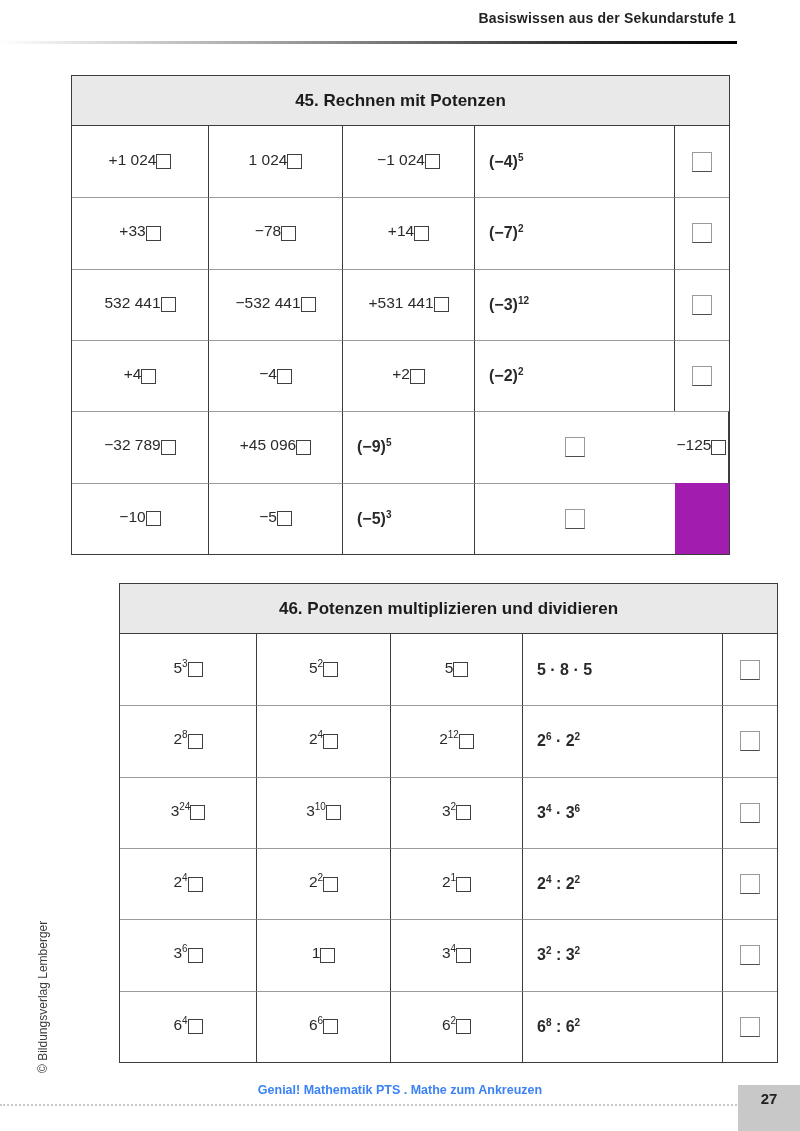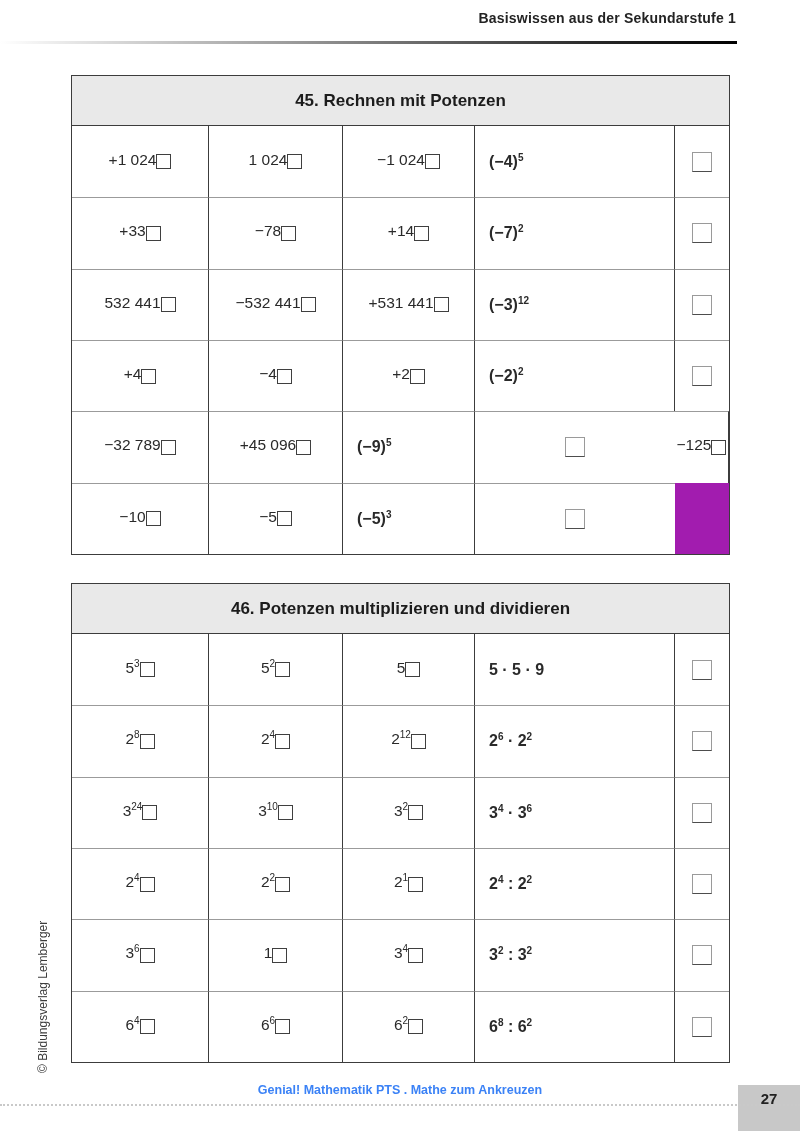--- a/index.html
+++ b/index.html
@@ -20,21 +20,21 @@
 
   
   .sheet-table {
     position:absolute; left:71px; width:657px; height:478px;
     border:1.5px solid #3c3c3c; background:#a21caf;
     display:grid;
     grid-template-columns:137px 134px 132px 200px 1fr;
     grid-template-rows:50px repeat(6, 1fr);
   }
   .table-45 { top:75px; }
-  .table-46 { top:583px; }
+  .table-46 { top:583px;margin-left:48px; }
 
   .t-header {
     grid-column:1 / -1;
     background:#e9e9e9;
     border-bottom:1px solid #3c3c3c;
     display:flex; align-items:center; justify-content:center;
     font-weight:bold; font-size:17px; color:#1c1c1c;
   }
 
   .cell {
@@ -207,21 +207,21 @@
       </div>
       <div class="cell opt">
         <div class="opt-label math">5<sup>2</sup></div>
         <span class="checkbox"></span>
       </div>
       <div class="cell opt">
         <div class="opt-label math">5</div>
         <span class="checkbox"></span>
       </div>
       <div class="cell prob">
-        <span class="math">5 · 5 · 9</span>
+        <span class="math">5 · 8 · 5</span>
       </div>
       <div class="cell res">
         <span class="checkbox result"></span>
       </div>
       <div class="cell opt rt">
         <div class="opt-label math">2<sup>8</sup></div>
         <span class="checkbox"></span>
       </div>
       <div class="cell opt rt">
         <div class="opt-label math">2<sup>4</sup></div>

